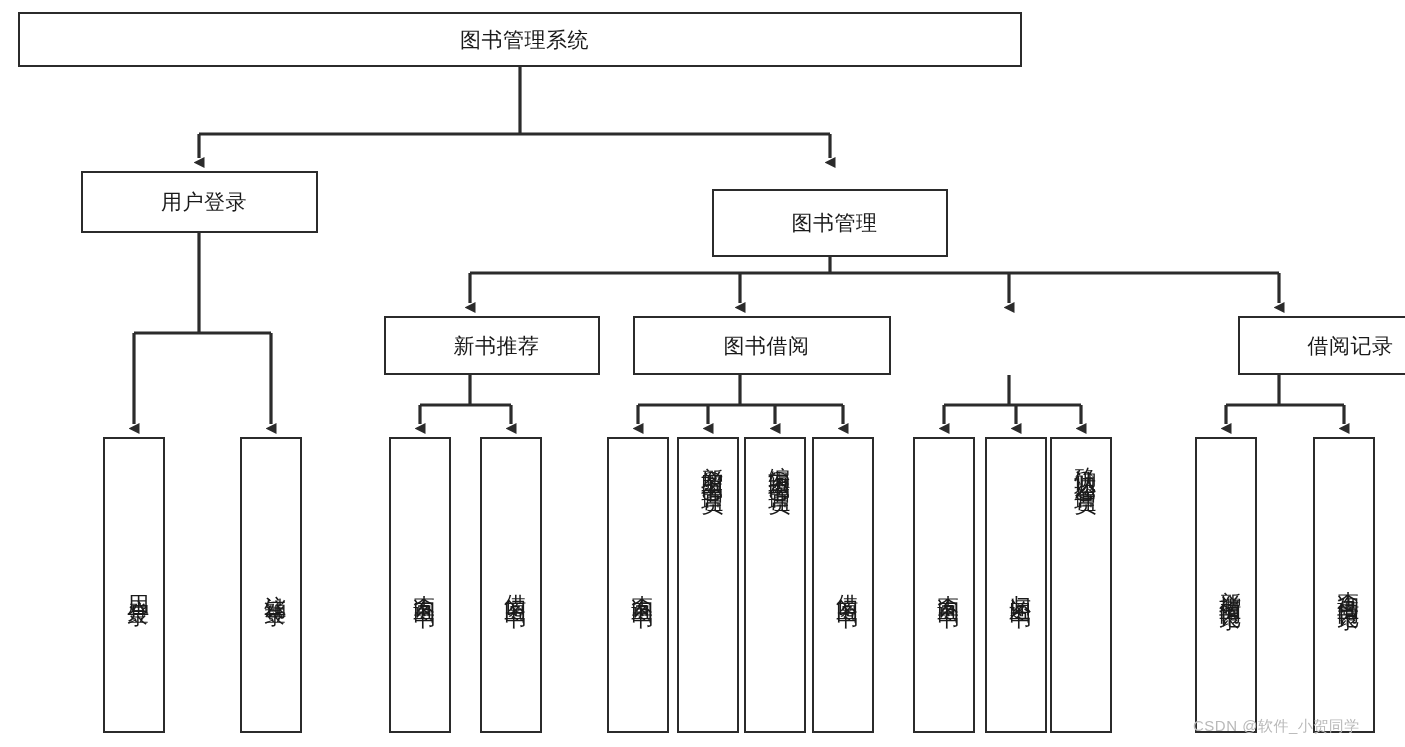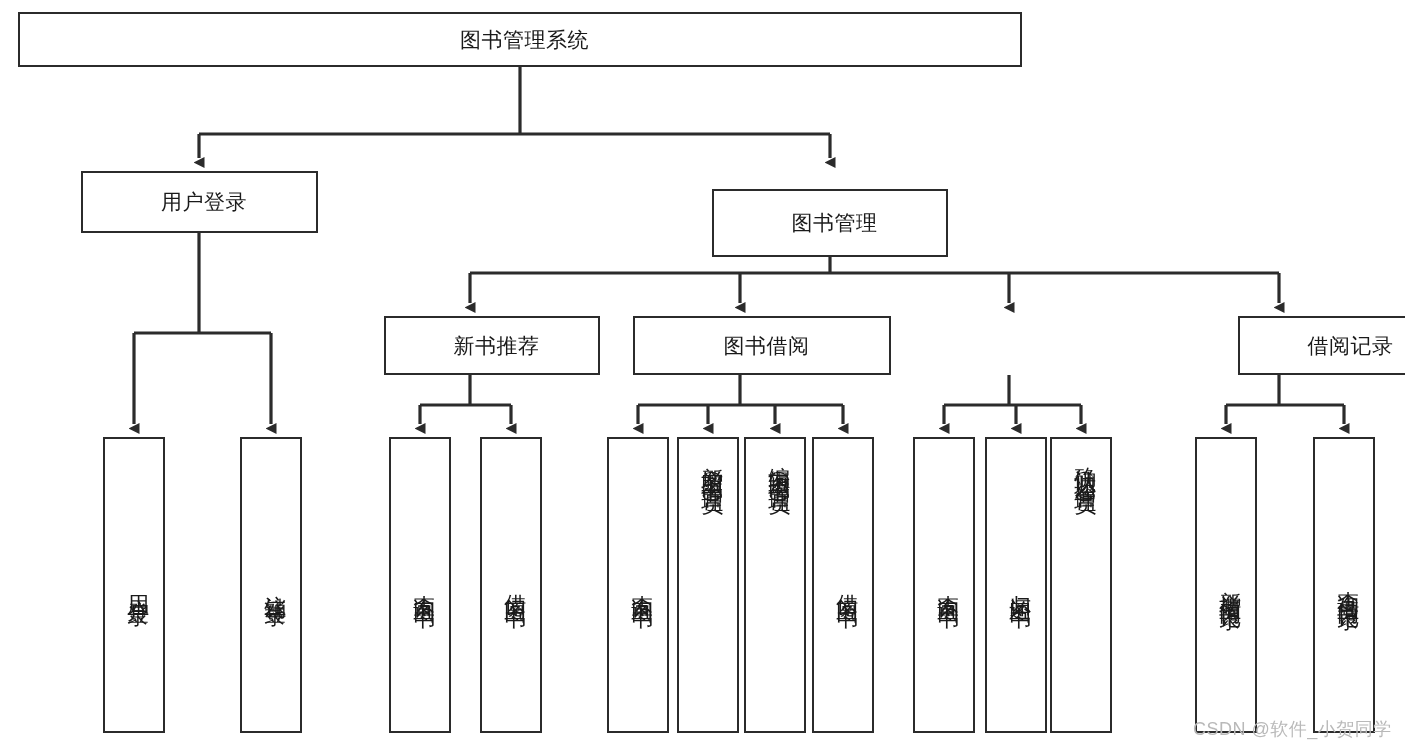--- a/index.html
+++ b/index.html
@@ -56,21 +56,21 @@
     line-height: 1.15;
     letter-spacing: 4px;
     white-space: nowrap;
   }
   .node.vert.centered {
     align-items: center;
     padding-top: 0;
   }
   .watermark {
     position: absolute;
-    font-size: 18px;
+    font-size: 15px;
     color: #b9b9b9;
     white-space: nowrap;
     letter-spacing: 0.5px;
   }
 </style>
 </head>
 <body>
 
 <div id="diagram-root">
 

